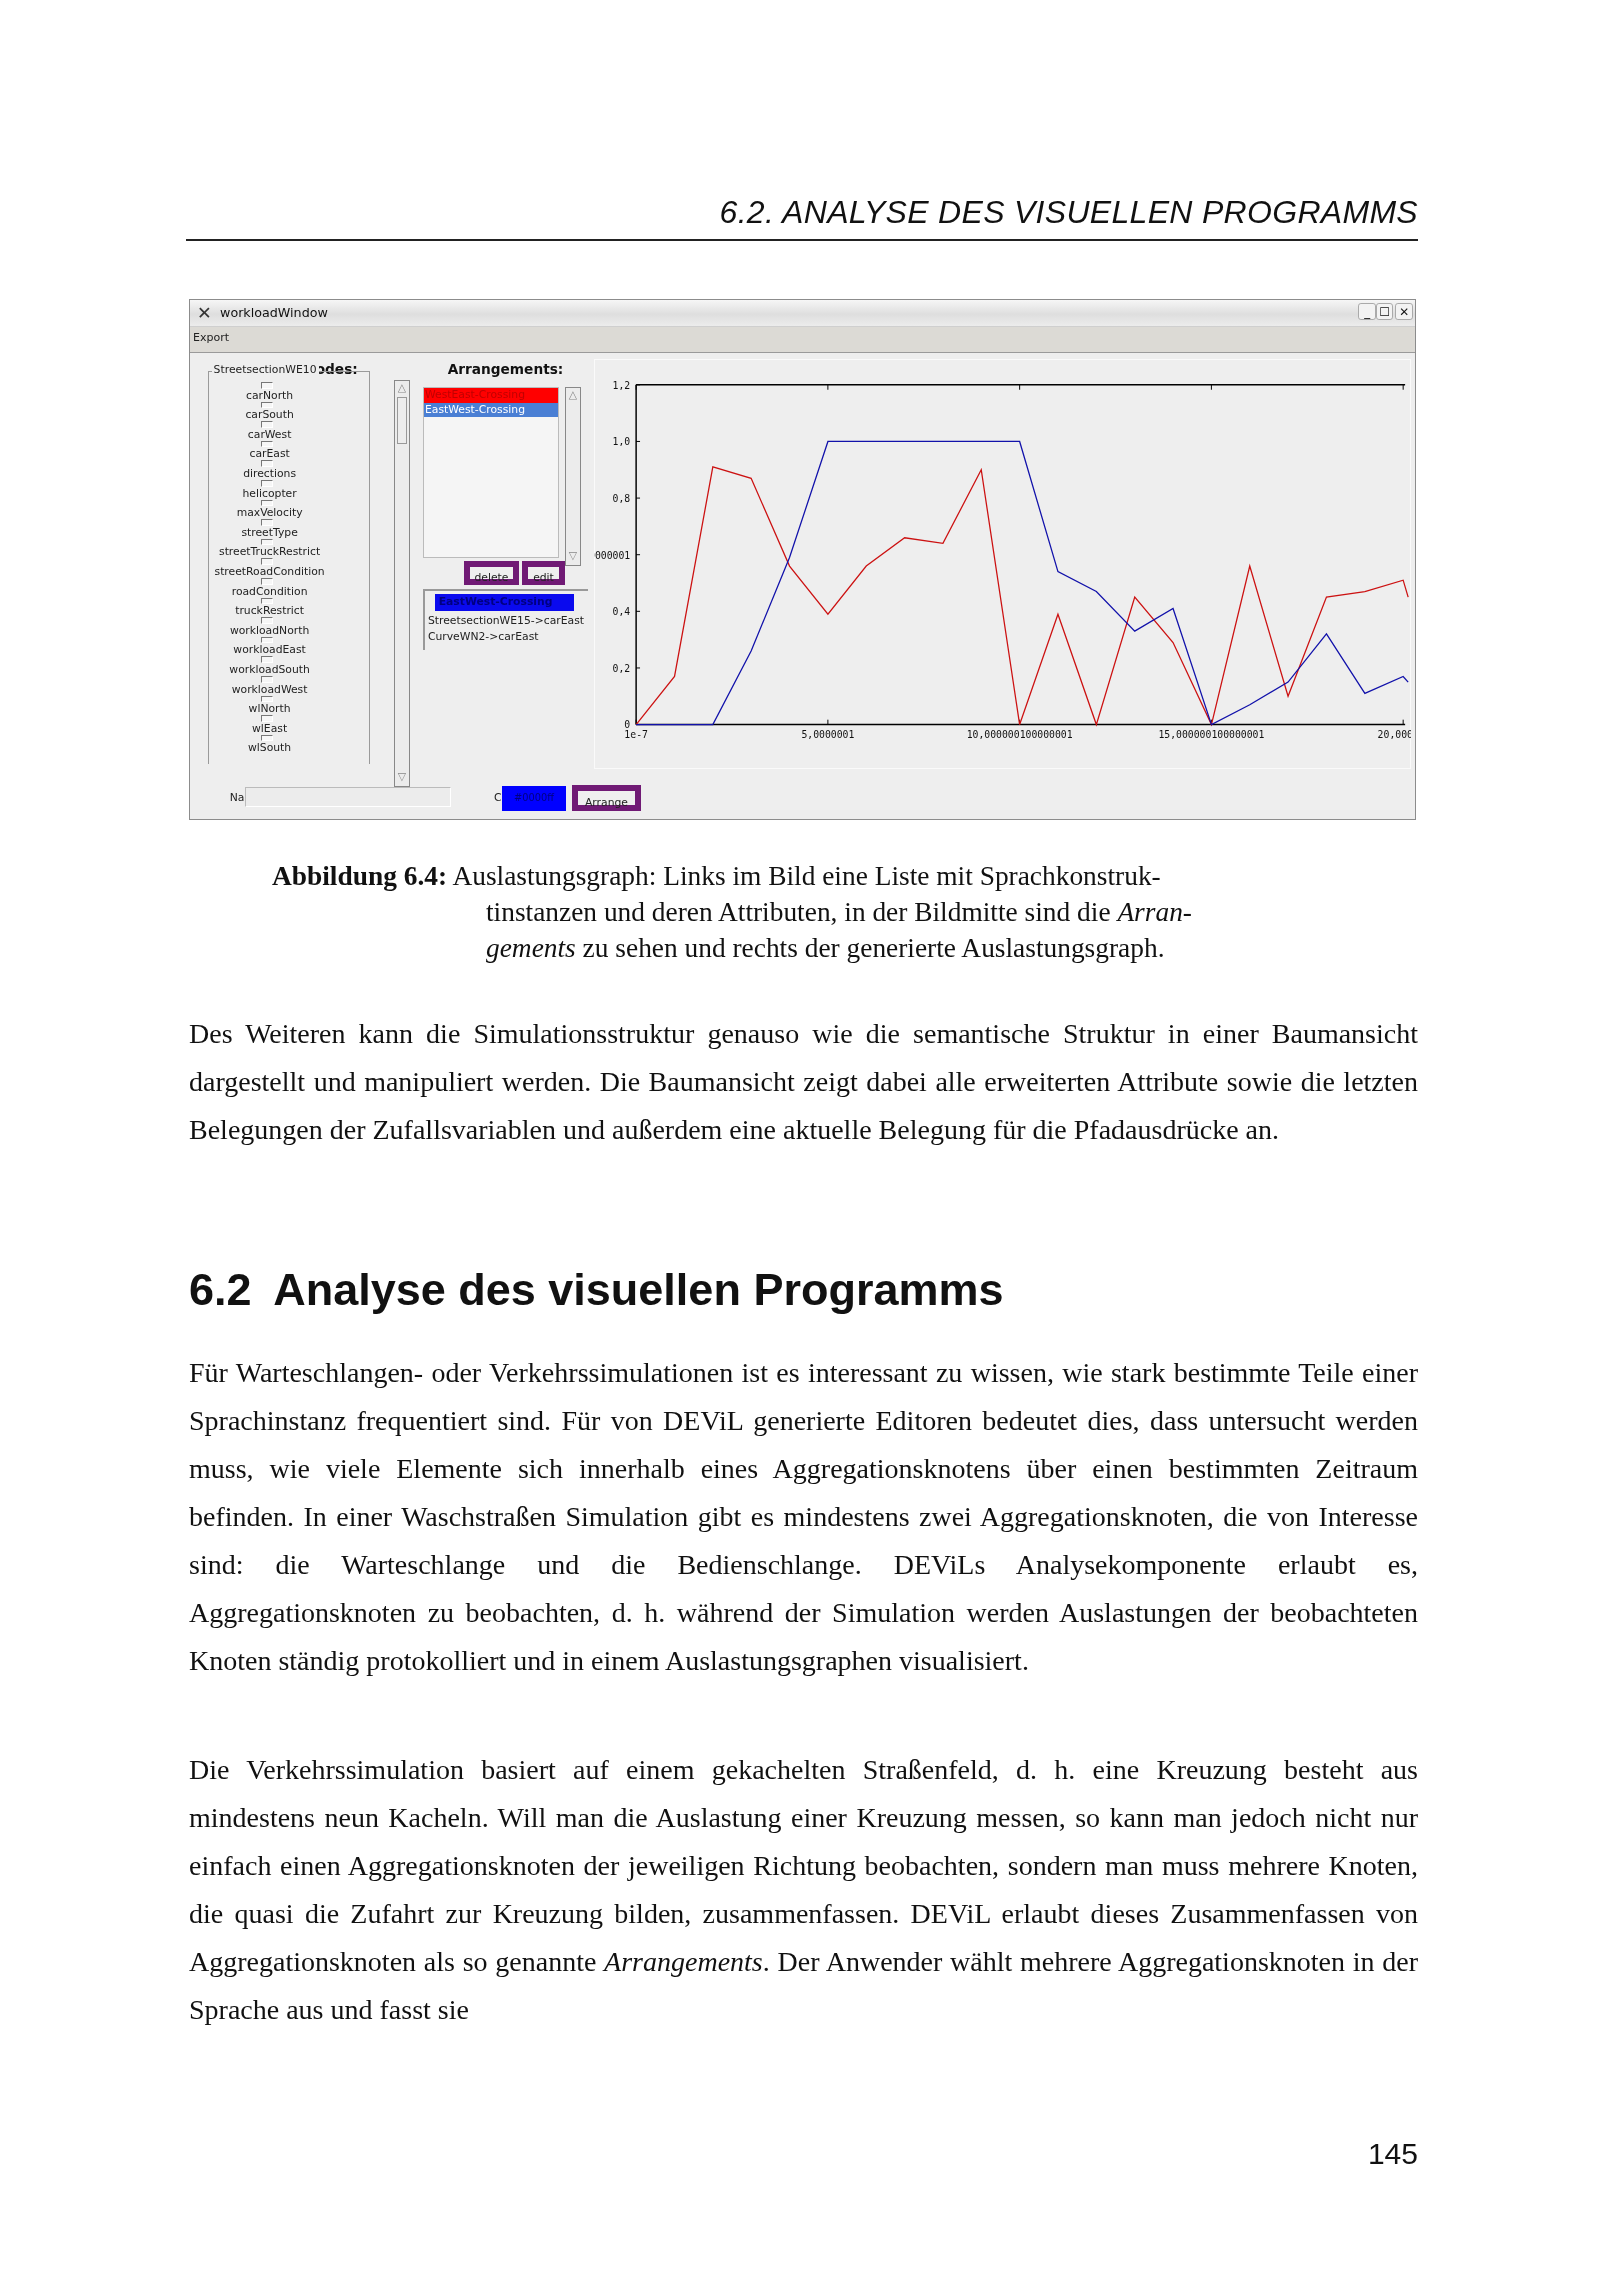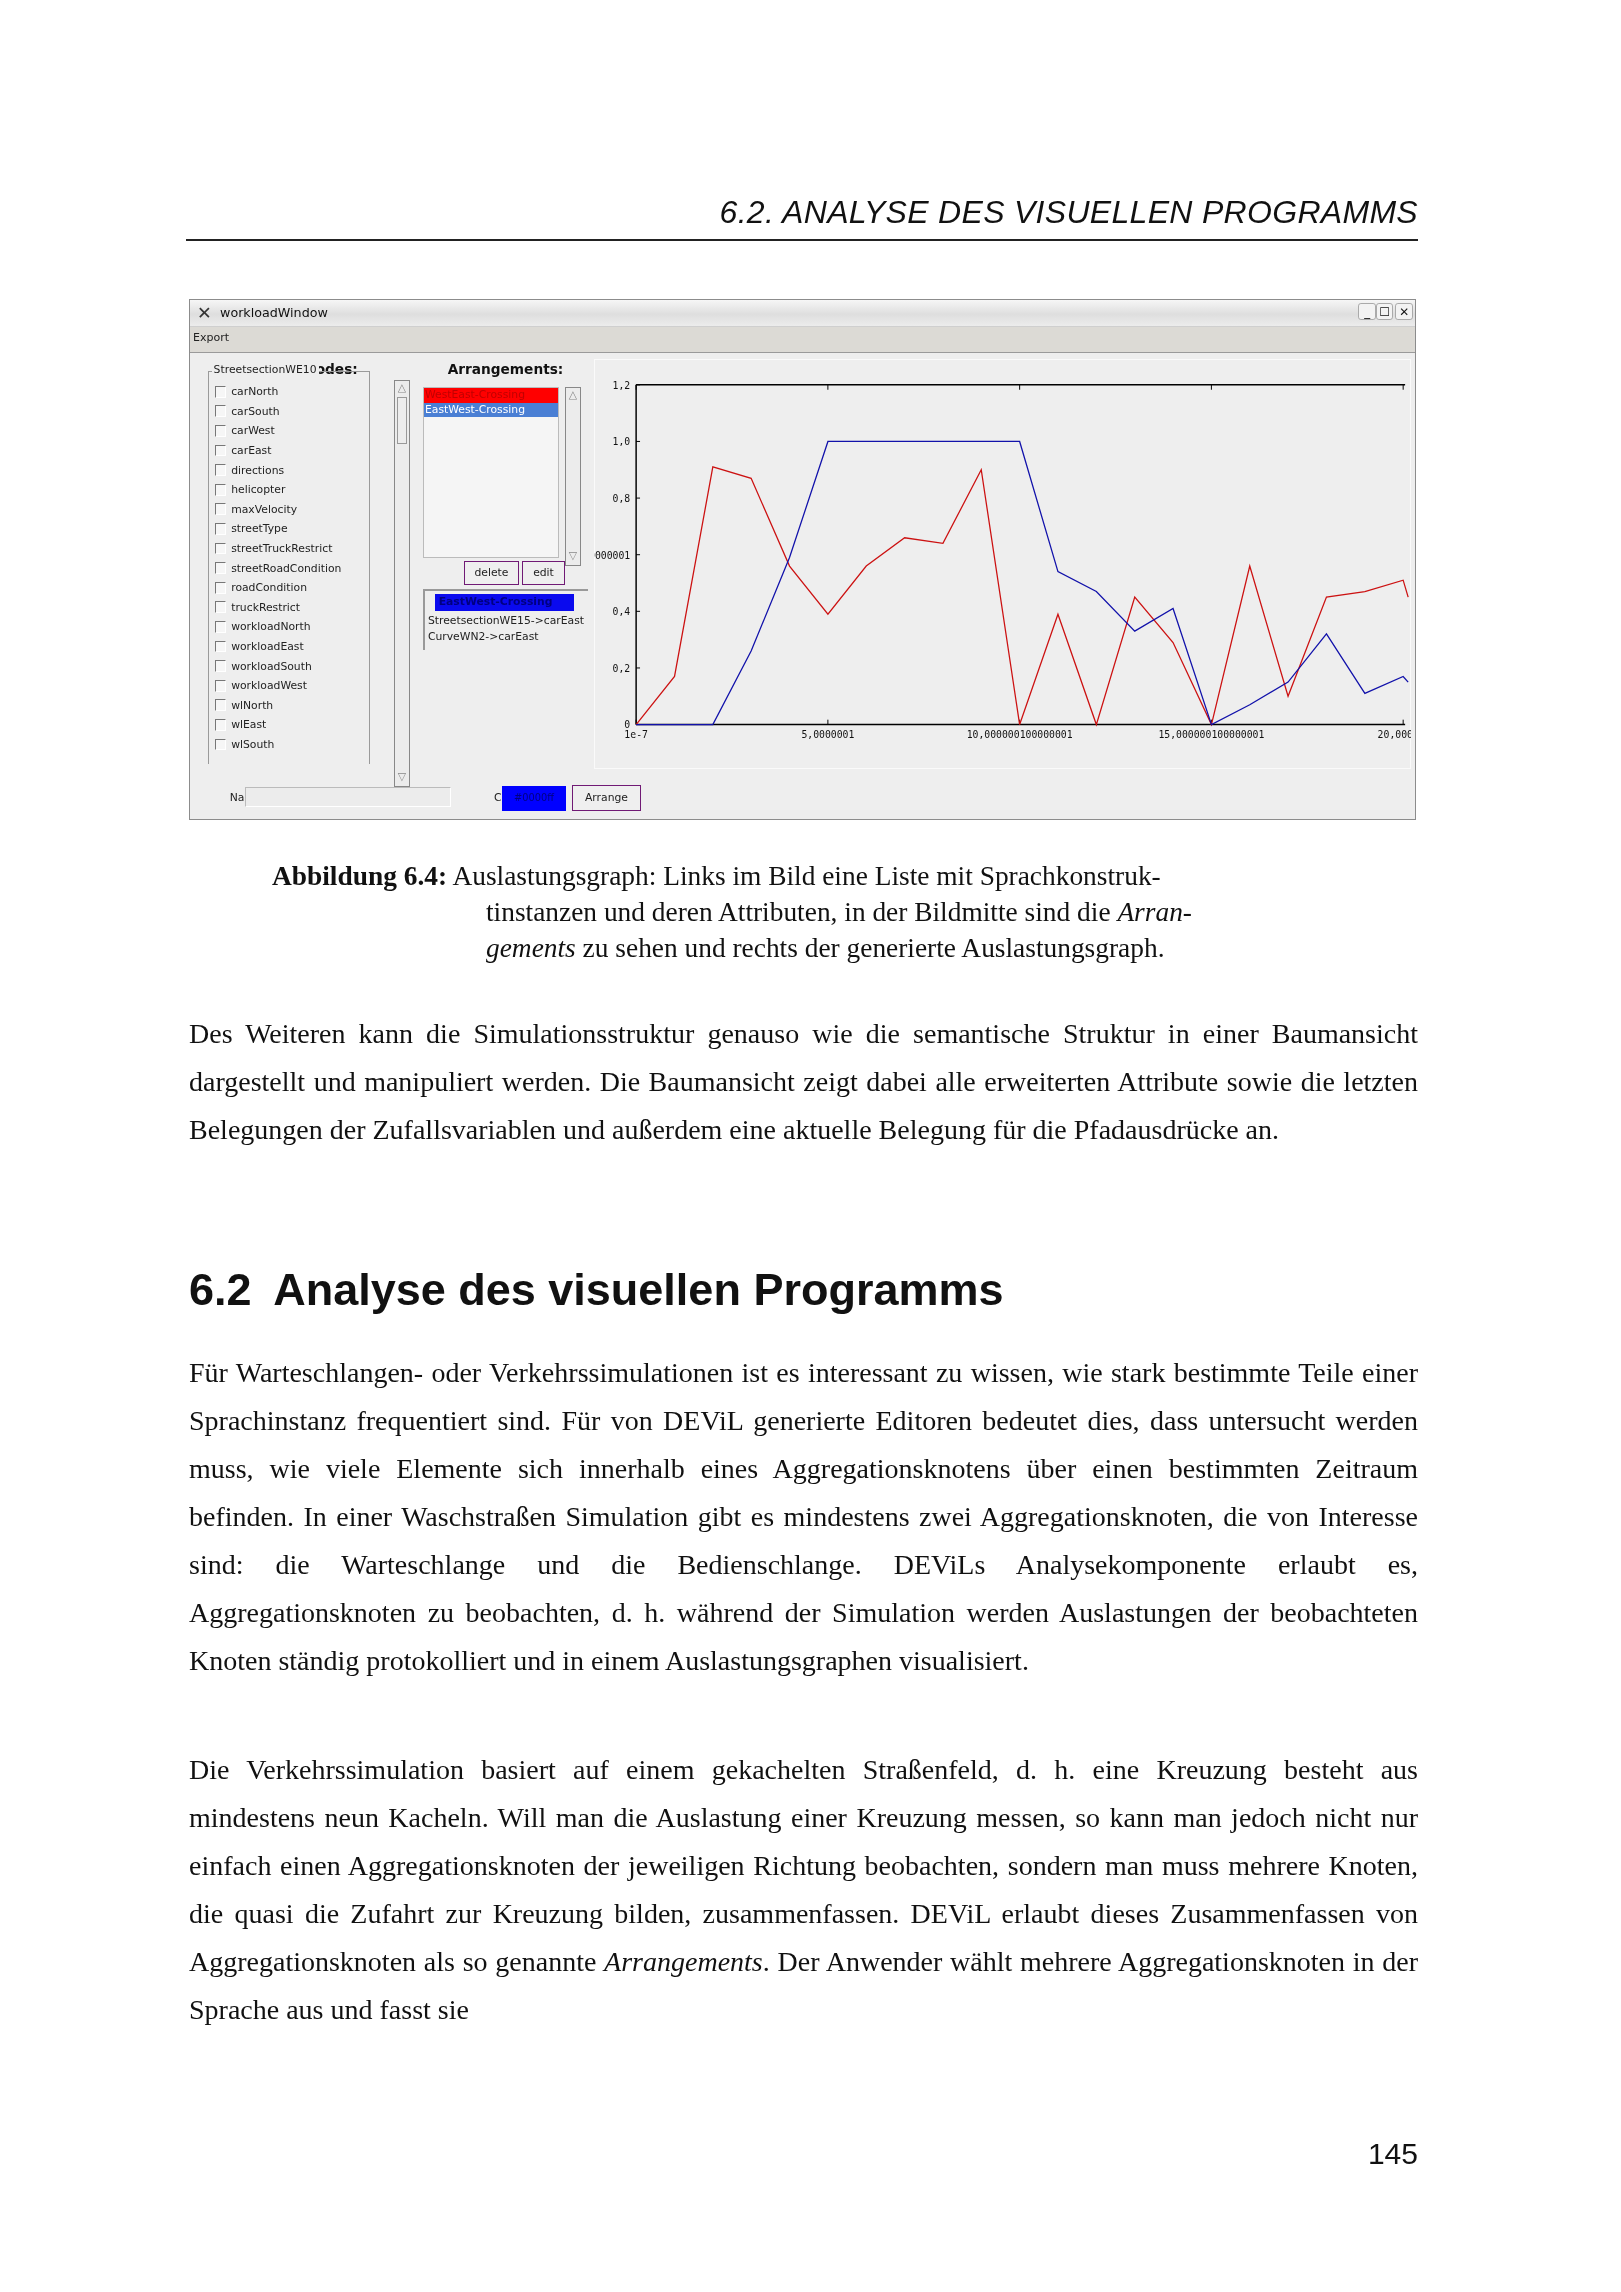--- a/index.html
+++ b/index.html
@@ -19,31 +19,31 @@
     background:#f3f3f3; font-size:11.8px; line-height:17.6px; text-align:center; color:#111; box-sizing:border-box; }
   .menubar { position:absolute; left:0; top:26.5px; right:0; height:25.5px; background:#dcdad5;
     border-bottom:1px solid #9a9a9a; }
   .menubar .menu { position:absolute; left:3px; top:4.9px; font-size:11px; color:#222; }
 
   .panel-title { position:absolute; font-size:13.7px; font-weight:bold; color:#111; text-align:center; }
   .group-frame { position:absolute; left:17.6px; top:71px; width:160px; height:392px;
     border:1px solid #9a9a9a; border-bottom:none; }
   .group-legend { position:absolute; left:21.6px; top:63px; background:#eeeeee; padding:0 2px; font-size:10.8px; color:#222; }
   .node-list { position:absolute; left:24.5px; top:82px; }
-  .node { height:19.6px; display:flex; align-items:center; font-size:10.8px; color:#222; }
+  .node { height:19.6px; display:flex; align-items:center; font-size:10.8px; color:#222;flex-direction:column; }
   .cb { width:9.8px; height:9.8px; border-left:1px solid #777; border-top:1px solid #777;
     border-right:1px solid #fff; border-bottom:1px solid #fff; background:#f6f6f6; margin-right:4.9px; }
   .vscroll { position:absolute; width:15.7px; border:1px solid #888; background:#ececec; box-sizing:border-box; }
   .thumb { position:absolute; left:2px; right:2px; border:1px solid #999; background:#ededed; box-sizing:border-box; }
   .arrow-up, .arrow-down { position:absolute; left:1px; width:11.8px; height:13.7px; font-size:10.8px; color:#888; text-align:center; }
 
   .arr-list { position:absolute; left:233px; top:87px; width:136px; height:171px; background:#f5f5f5;
     border:1px solid #bbb; box-sizing:border-box; }
   .arr-item { height:14.7px; font-size:10.8px; line-height:14.7px; padding-left:1px; }
-  .btn { position:absolute; height:23.5px; border:1px solid #701a75; background:#efefef; box-sizing:border-box;
+  .btn { position:absolute; height:23.5px; border:6px solid #701a75; background:#efefef; box-sizing:border-box;
     font-size:10.8px; text-align:center; line-height:21.6px; color:#222; }
   .detail-box { position:absolute; left:233px; top:289px; width:165px; height:61px; border-left:2px solid #999;
     border-top:2px solid #999; background:#eeeeee; box-sizing:border-box; }
   .detail-head { margin:2.9px 0 0 9.8px; width:139px; height:16.7px; background:#0a0aee; color:#000080;
     font-size:10.8px; font-weight:bold; line-height:16.7px; padding-left:3.9px; box-sizing:border-box; }
   .detail-row { font-size:10.8px; color:#222; padding-left:2.9px; height:19.6px; line-height:19.6px; }
 
   .chart-panel { position:absolute; left:404px; top:59px; width:817px; height:410px; border:1px solid #fafafa; box-sizing:border-box; }
   .chart-svg { position:absolute; left:404px; top:54px; }
 

